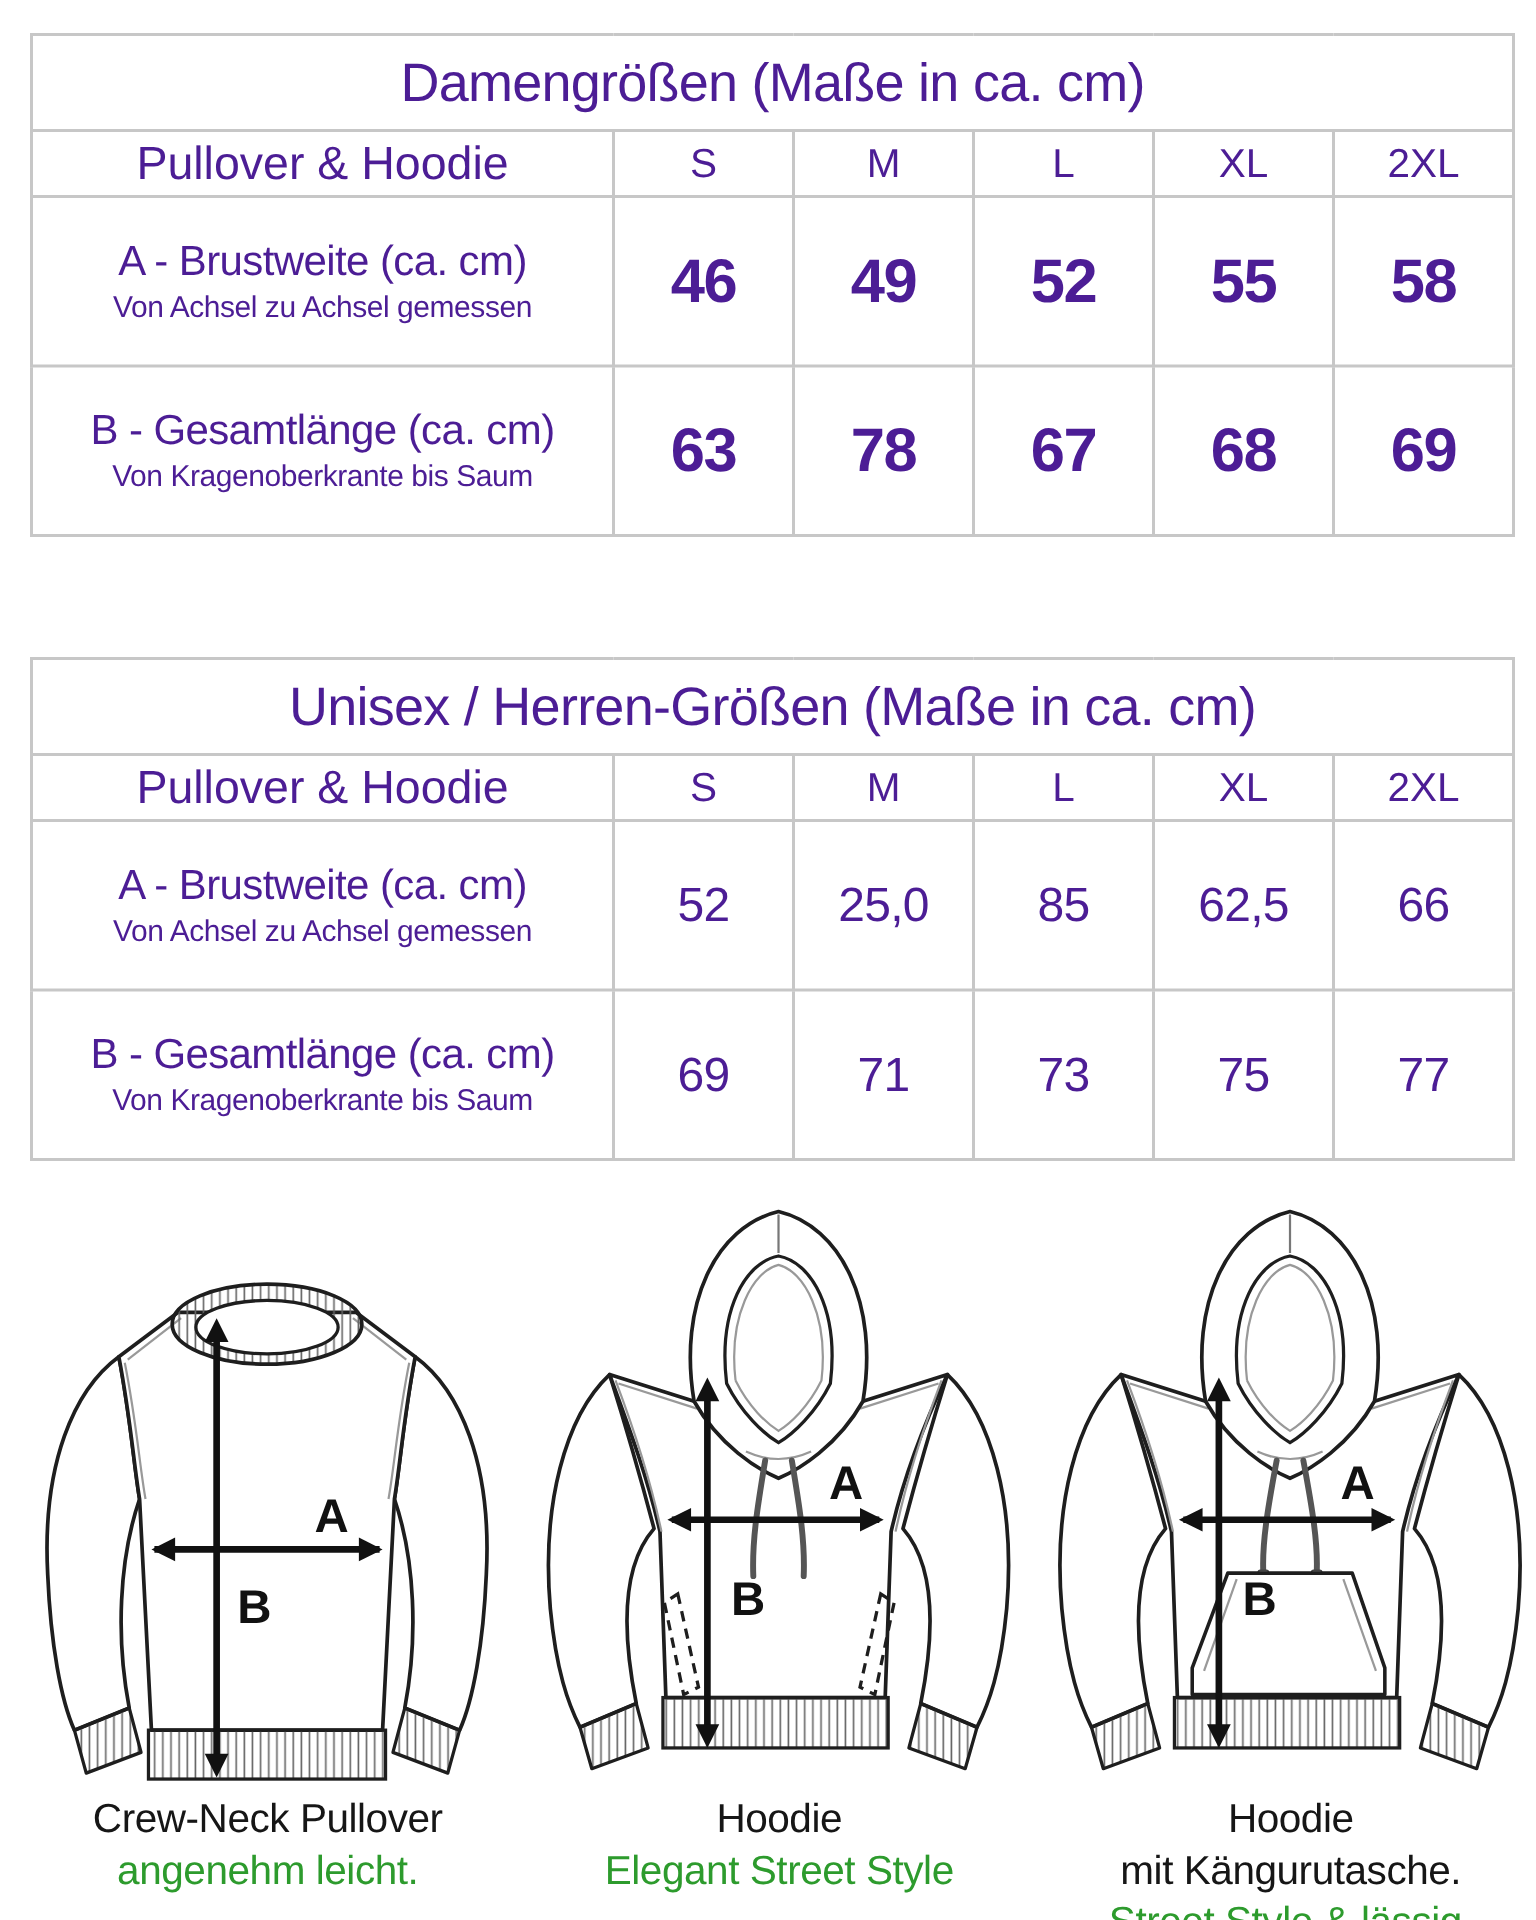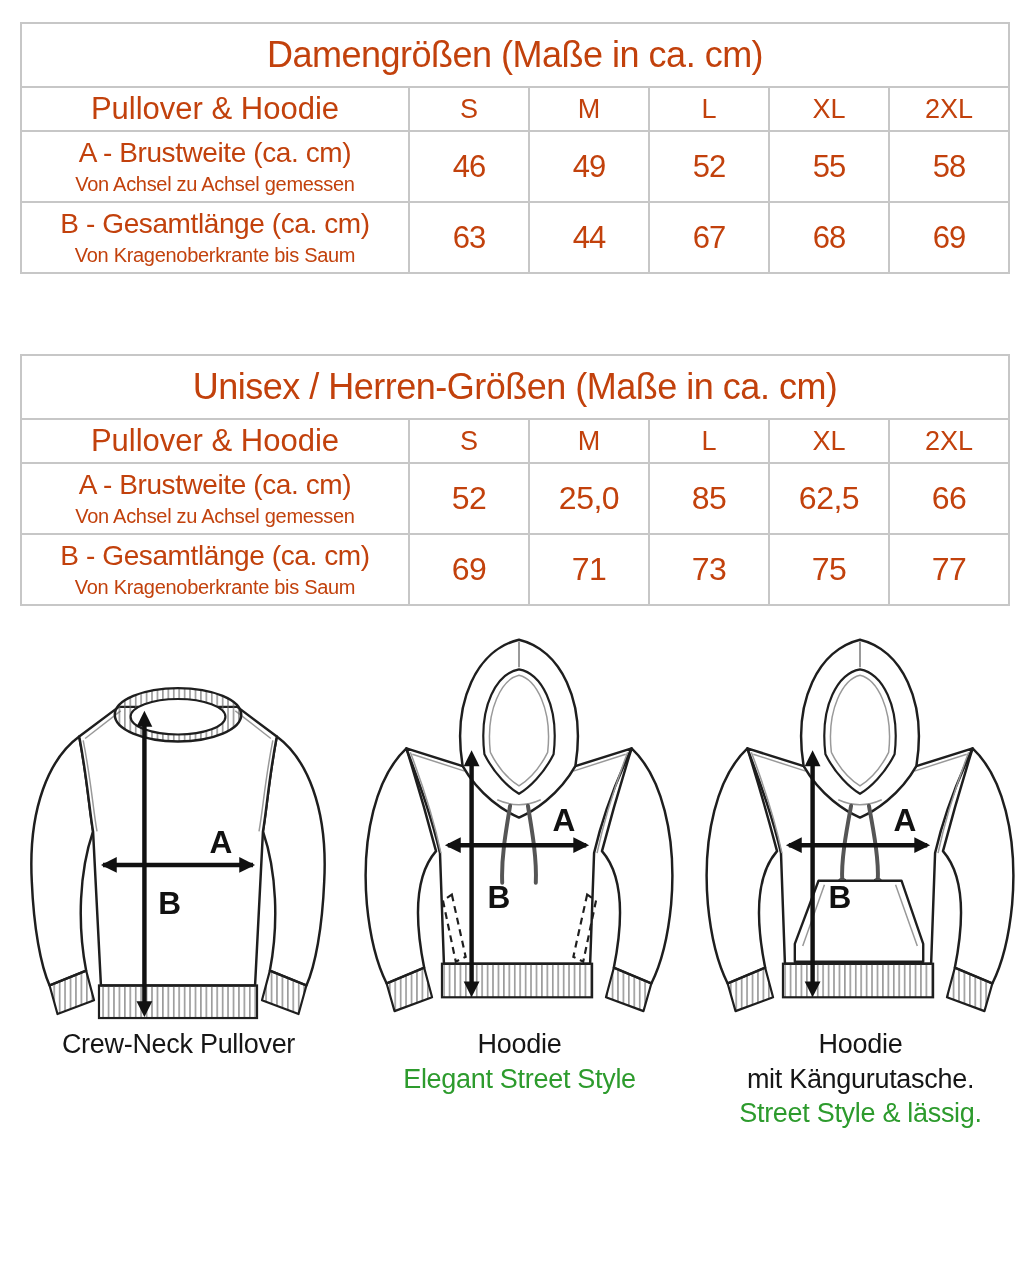--- a/index.html
+++ b/index.html
@@ -3,28 +3,28 @@
 <meta charset="utf-8">
 <style>
   html,body{margin:0;padding:0;background:#ffffff;}
   body{width:1024px;height:1280px;overflow:hidden;
        font-family:"Liberation Sans", sans-serif;color:#141414;}
   .sheet{padding:22px 16px 0 20px;}
 
   
   table.size-table{border-collapse:collapse;table-layout:fixed;width:988px;}
   table.size-table td{border:2px solid #c7c7c7;text-align:center;vertical-align:middle;
-                      padding:0;color:#c2410c;}
+                      padding:0;color:#4c1d95;}
   td.tbl-title{font-size:36px;height:62px;letter-spacing:-0.5px;}
   td.head-label{font-size:31px;height:42px;}
   td.head-size{font-size:27px;}
-  tr.data-row{height:71px;}
+  tr.data-row{height:113px;}
   .rowlabel .main{font-size:28px;line-height:1.15;letter-spacing:-0.4px;}
   .rowlabel .sub{font-size:20px;margin-top:3px;letter-spacing:-0.3px;}
-  td.val-big{font-size:31px;letter-spacing:-1px;}
+  td.val-big{font-size:41px;letter-spacing:-1px;font-weight:bold;}
   td.val-med{font-size:32px;letter-spacing:-0.5px;}
   .table-gap{height:80px;}
 
   
   .figures{margin-top:10px;display:flex;justify-content:space-between;width:1024px;
            margin-left:-16px;padding:0 4px;box-sizing:border-box;}
   .figure{width:341px;text-align:center;}
   .figure svg{display:block;margin:0 auto;}
   svg text{font-family:"Liberation Sans", sans-serif;font-weight:bold;font-size:32px;fill:#111;}
   .caption{margin-top:6px;font-weight:normal;font-size:27px;line-height:1.28;color:#161616;
@@ -67,21 +67,21 @@
       <td class="val-big">52</td>
       <td class="val-big">55</td>
       <td class="val-big">58</td>
     </tr>
     <tr class="data-row">
       <td class="rowlabel">
         <div class="main">B - Gesamtlänge (ca. cm)</div>
         <div class="sub">Von Kragenoberkrante bis Saum</div>
       </td>
       <td class="val-big">63</td>
-      <td class="val-big">44</td>
+      <td class="val-big">78</td>
       <td class="val-big">67</td>
       <td class="val-big">68</td>
       <td class="val-big">69</td>
     </tr>
   </tbody>
     </table>
 
   <div class="table-gap"></div>
 
   <table class="size-table">
@@ -165,20 +165,21 @@
         <g stroke="#111" stroke-width="4.5" fill="#111">
           <line x1="138" y1="108" x2="138" y2="394"></line>
           <polygon points="138,96 130,112 146,112" stroke="none"></polygon>
           <polygon points="138,406 130,390 146,390" stroke="none"></polygon>
         </g>
         <text x="204" y="240">A</text>
         <text x="152" y="302">B</text>
       </svg>
       <div class="caption">
         <div>Crew-Neck Pullover</div>
+        <div class="hl">angenehm leicht.</div>
       </div>
     </div>
 
     <div class="figure">
       <svg width="341" height="405" viewBox="0 0 345 410">
         <defs>
           <pattern id="rib2" width="5.5" height="10" patternUnits="userSpaceOnUse">
             <path d="M2.7 0 V10" stroke="#666" stroke-width="1.1"></path>
           </pattern>
         </defs>

